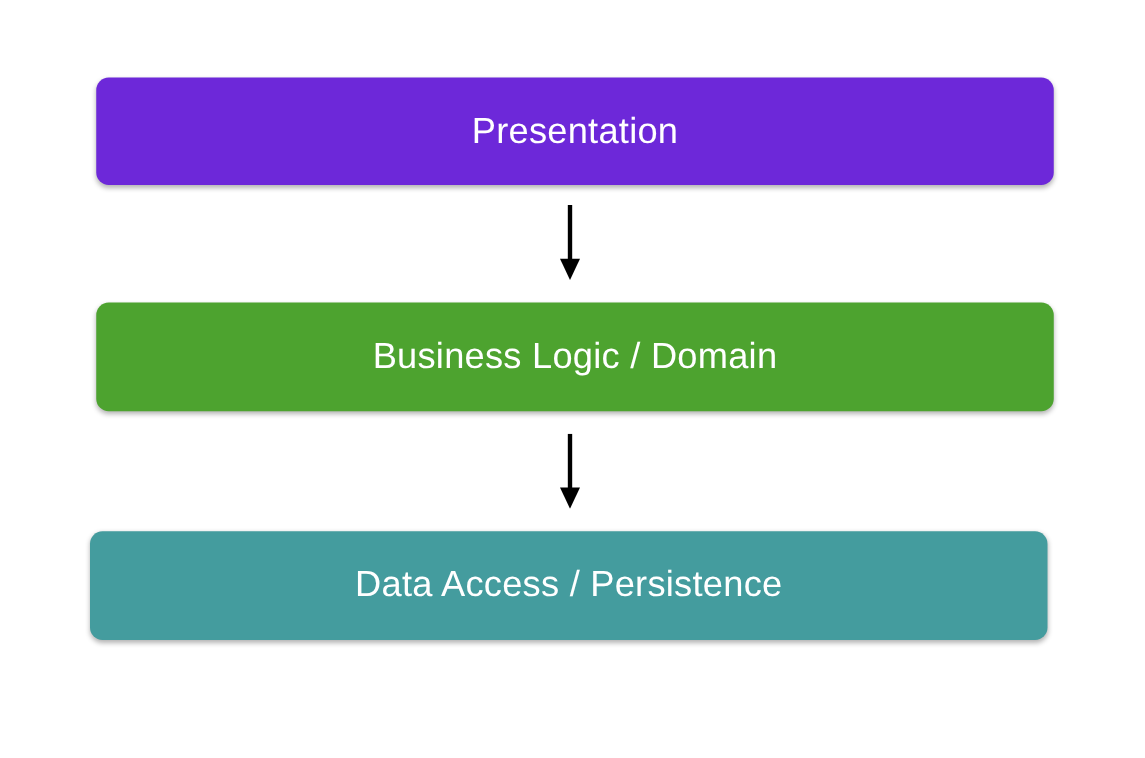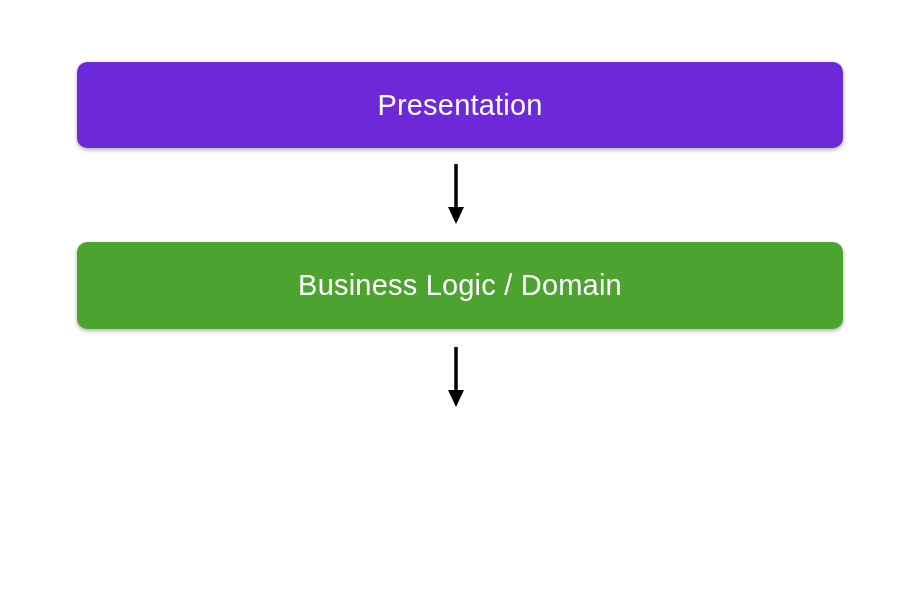--- a/index.html
+++ b/index.html
@@ -59,14 +59,17 @@
 
   <div class="node" id="node-business" style="background: rgb(77, 163, 47);">
     <span class="node-label" style="color: rgb(255, 255, 255);">Business Logic / Domain</span>
   </div>
 
   <svg class="arrow" id="arrow-2" viewBox="0 0 18 60" style="color: rgb(0, 0, 0);">
     <line x1="9" y1="0" x2="9" y2="45" stroke="currentColor" stroke-width="3.5"></line>
     <polygon points="1,43 17,43 9,60" fill="currentColor"></polygon>
   </svg>
 
+  <div class="node" id="node-data" style="background: rgb(68, 156, 158);">
+    <span class="node-label" style="color: rgb(255, 255, 255);">Data Access / Persistence</span>
+  </div>
 
 </div>
 
 </body></html>

